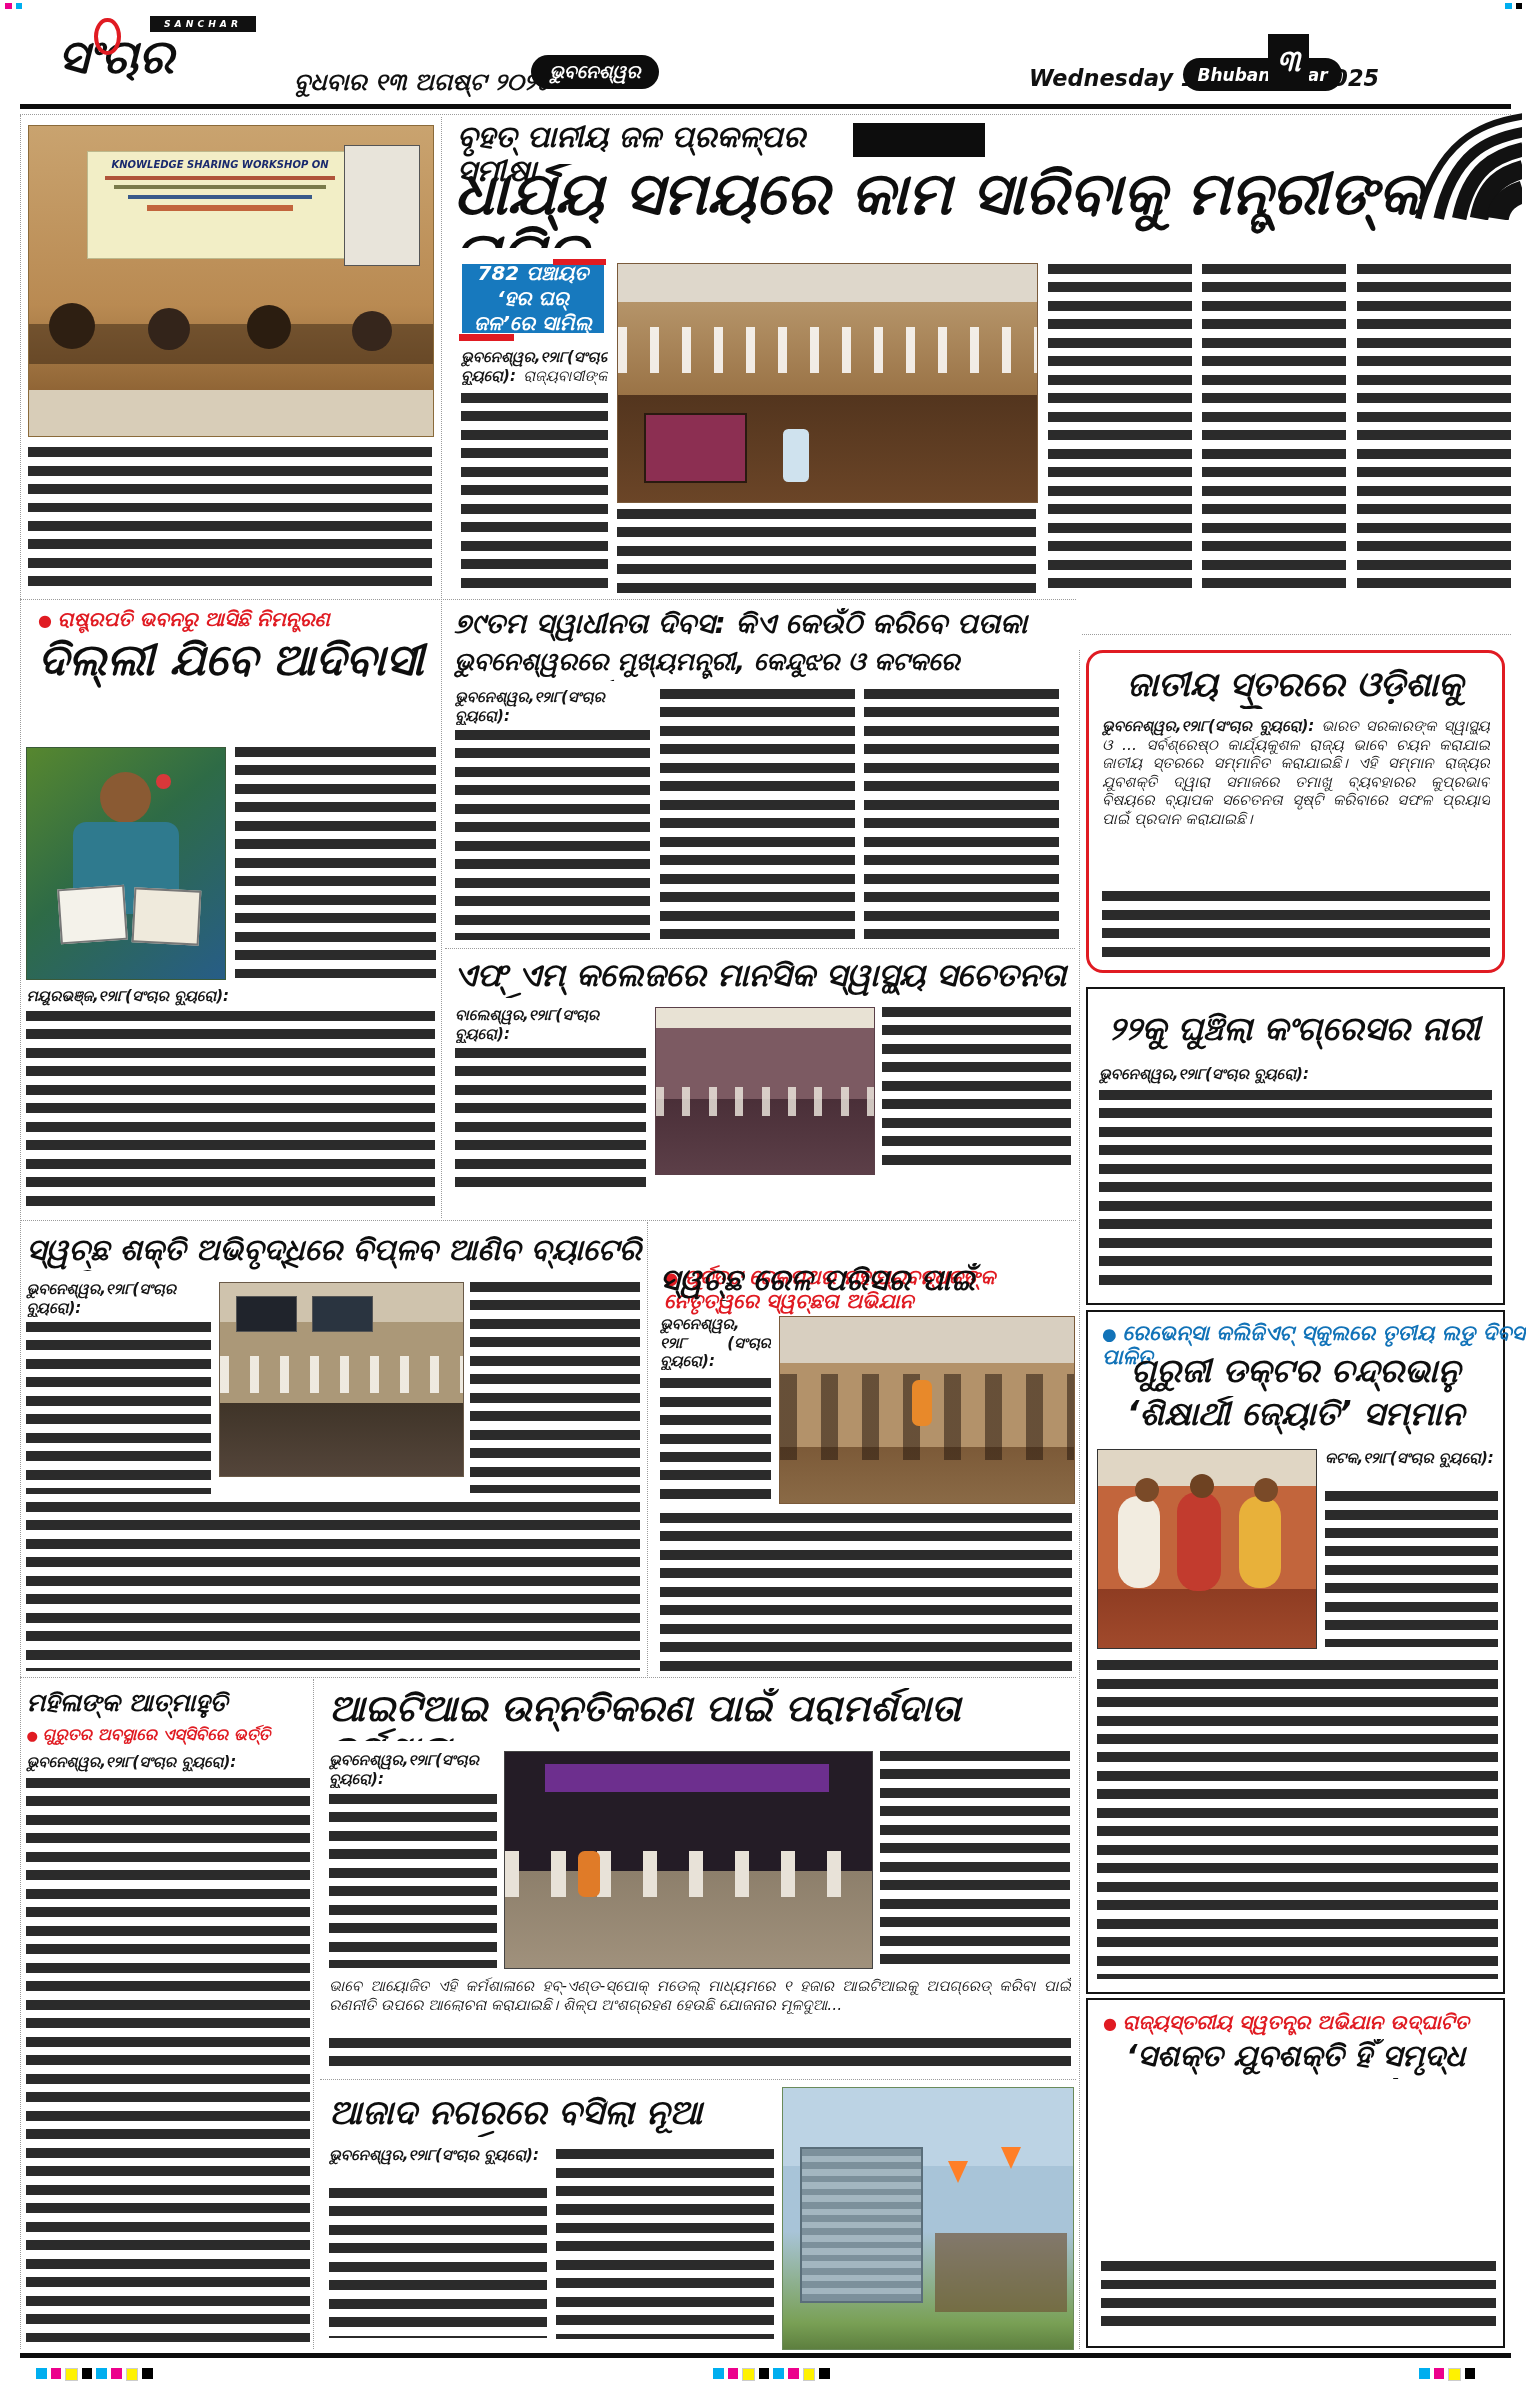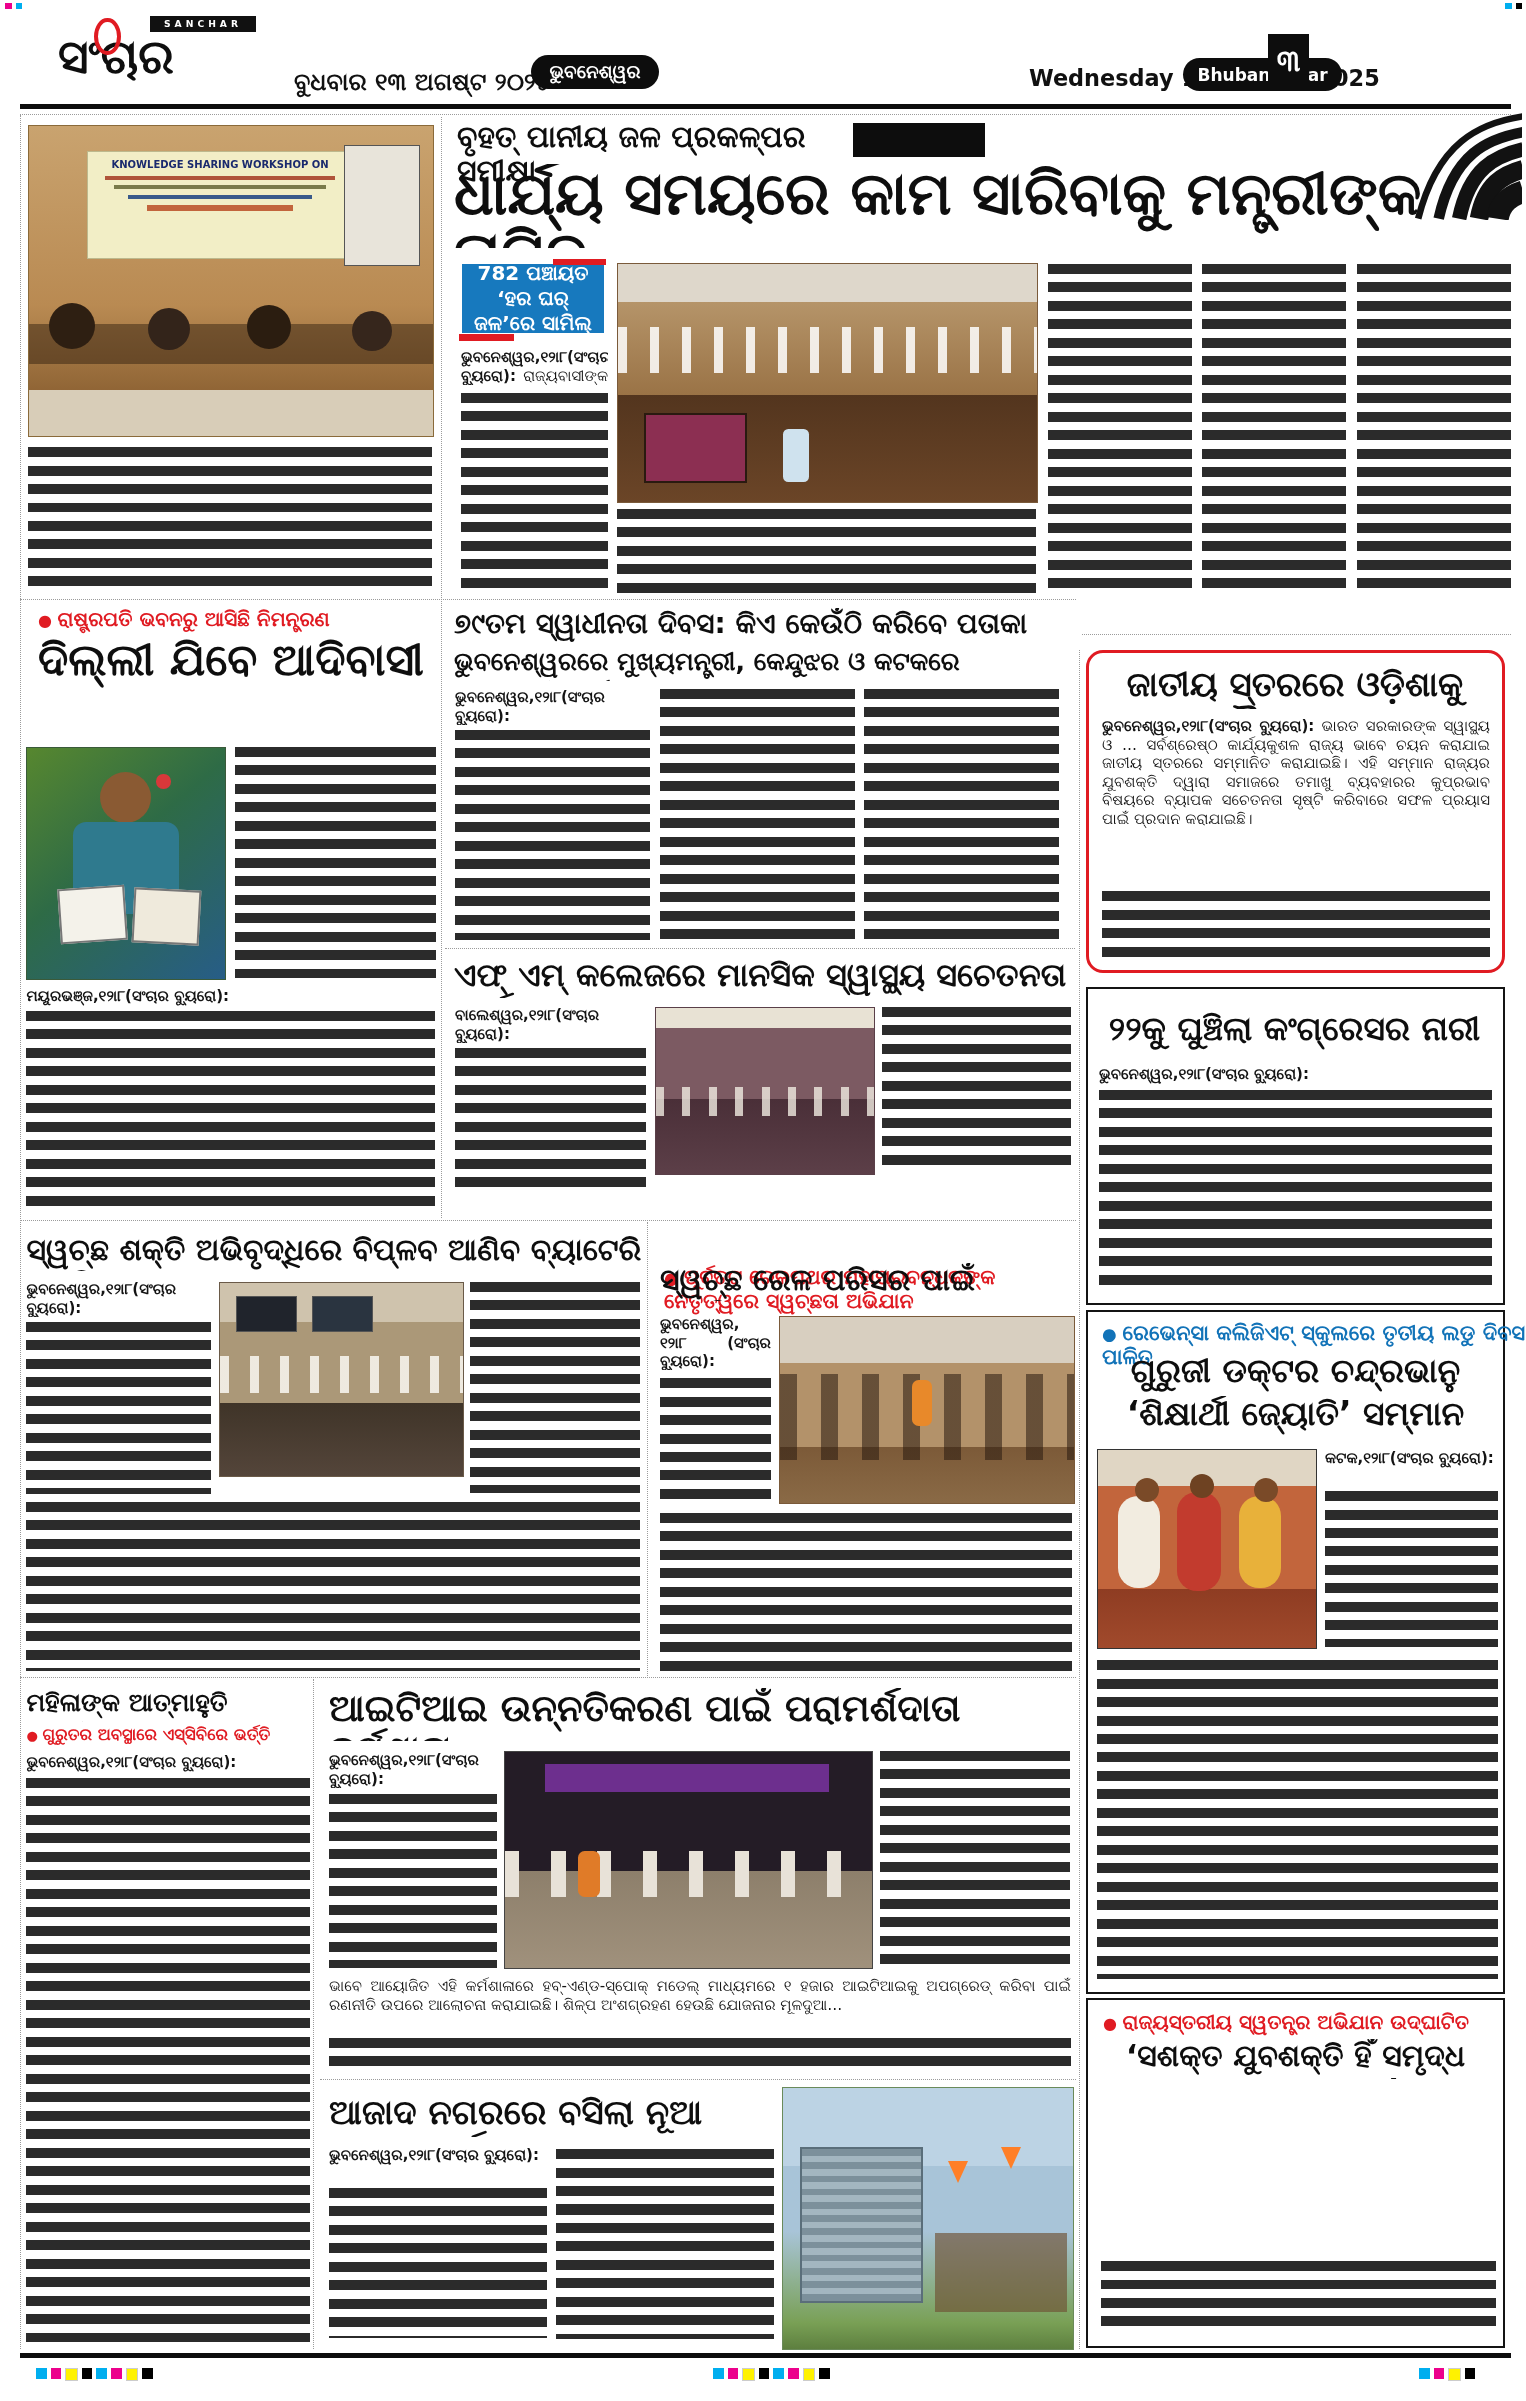--- a/index.html
+++ b/index.html
@@ -1,17 +1,17 @@
 <!DOCTYPE html>
 <html style="font-size:10.6px"><head>
 <meta charset="utf-8">
 <style>
   html,body{margin:0;padding:0;background:#e9e9e9;}
   .pg{position:relative;width:1526px;height:2401px;background:#ffffff;
-      font-family:"DejaVu Sans",sans-serif;color:#111;overflow:hidden;}
+      font-family:"DejaVu Sans",sans-serif;color:#111;overflow:hidden;font-style:italic;}
   .abs{position:absolute;}
   .h{font-weight:bold;color:#0e0e0e;overflow:hidden;line-height:1.12;}
   .ctr{text-align:center;}
   .ft{background-image:repeating-linear-gradient(180deg,#2b2b2b 0 10px,transparent 10px 18.5px);}
   .sn{font-size:15px;line-height:18.5px;text-align:justify;color:#141414;}
   .dl{font-weight:bold;}
   .kr{color:#e01b22;font-weight:bold;}
   .kb{color:#1273b8;font-weight:bold;}
   .blt::before{content:"● ";font-size:.8em;vertical-align:middle;}
   .vd{border-left:1.3px dotted #9b9b9b;width:0;}

